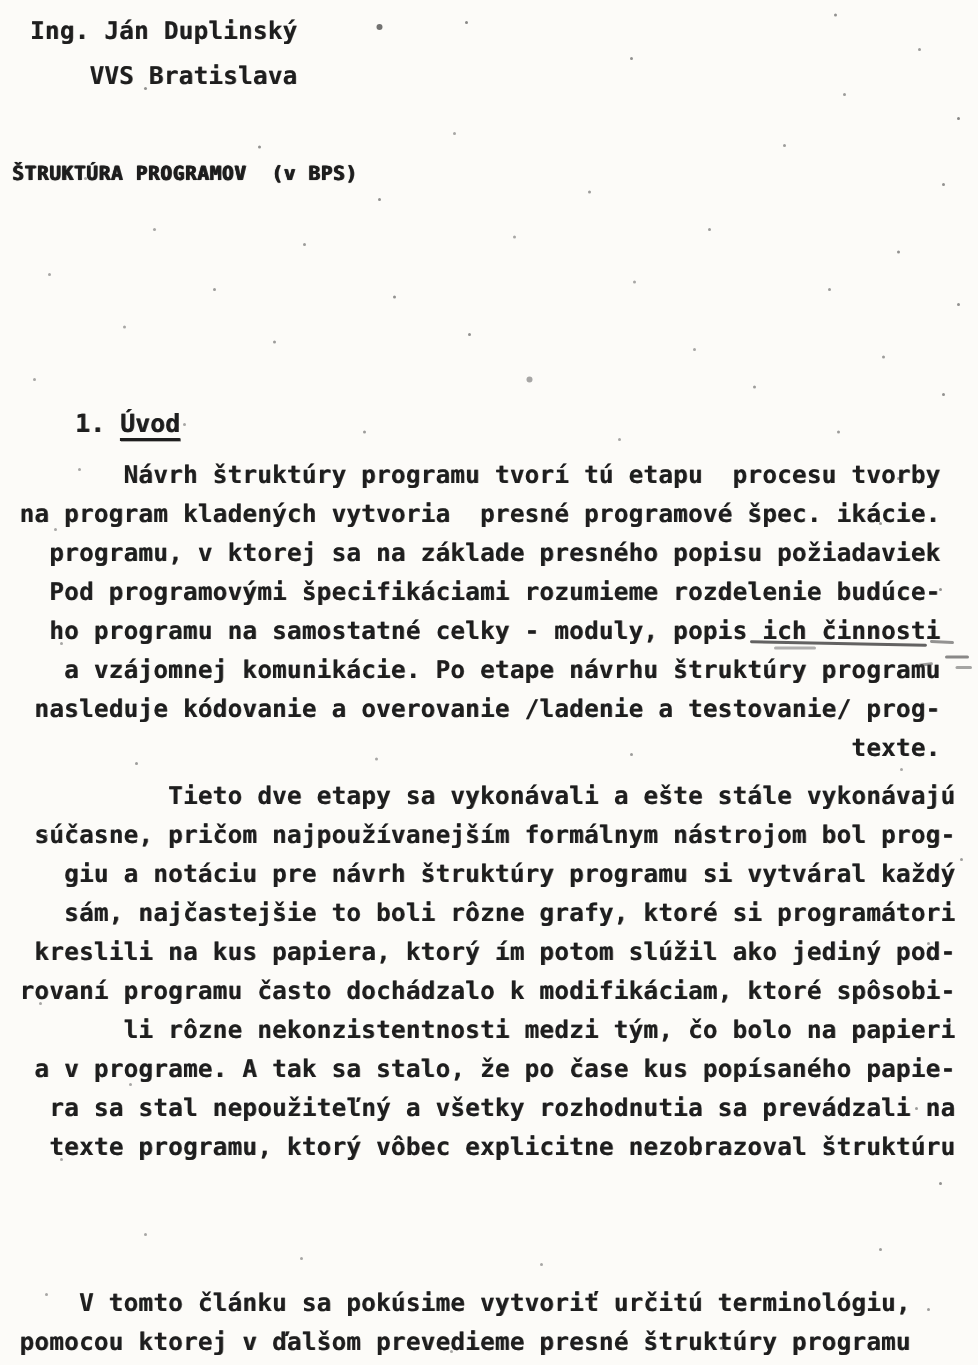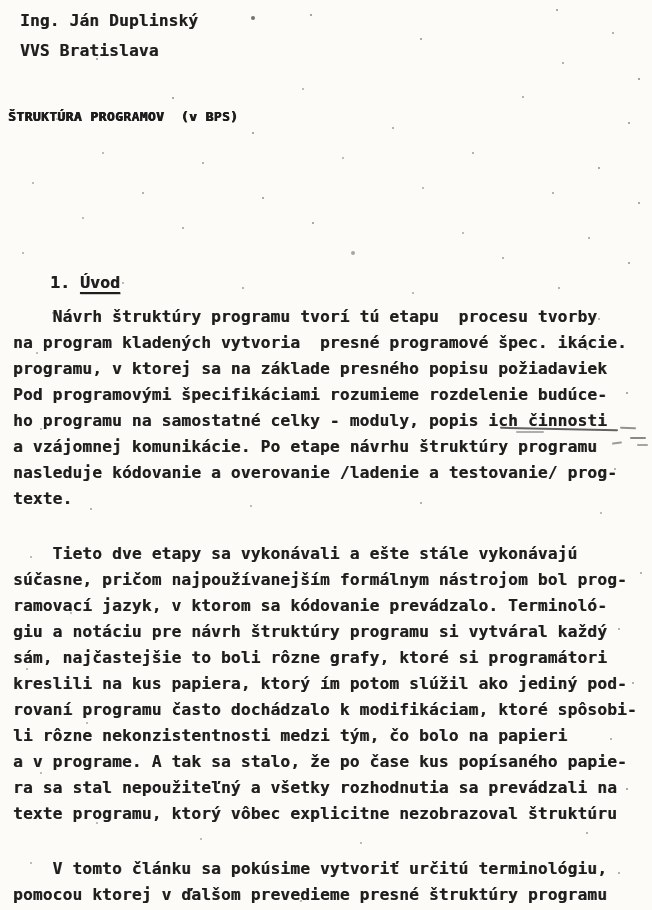--- a/index.html
+++ b/index.html
@@ -21,20 +21,21 @@
     -webkit-font-smoothing: antialiased;
   }
   .abs { position: absolute; }
   .tline, .hline {
     white-space: pre;
     font-size: 16.3px;
     line-height: 26px;
     height: 26px;
     letter-spacing: 0.1px;
     text-shadow: 0.4px 0.3px 0.4px rgba(20,20,20,0.55);
+    text-align: right;
   }
   .hline { line-height: 30px; height: 30px; }
   #doc-title .tline {
     font-size: 13px;
     text-shadow: 0.7px 0.3px 0.4px rgba(10,10,10,0.8), 0 0 0.6px #000;
     letter-spacing: 0.4px;
   }
   #section-heading {
     font-size: 16.6px;
     white-space: pre;
@@ -112,24 +113,23 @@
       <div class="tline">    Návrh štruktúry programu tvorí tú etapu  procesu tvorby</div>
       <div class="tline">na program kladených vytvoria  presné programové špec. ikácie.</div>
       <div class="tline">programu, v ktorej sa na základe presného popisu požiadaviek</div>
       <div class="tline">Pod programovými špecifikáciami rozumieme rozdelenie budúce-</div>
       <div class="tline">ho programu na samostatné celky - moduly, popis ich činnosti</div>
       <div class="tline">a vzájomnej komunikácie. Po etape návrhu štruktúry programu</div>
       <div class="tline">nasleduje kódovanie a overovanie /ladenie a testovanie/ prog-</div>
       <div class="tline">texte.</div>
     </div>
 
-  <div class="abs para" style="top:541px;">
+  <div class="abs para" style="top:518px;">
       <div class="tline">    Tieto dve etapy sa vykonávali a ešte stále vykonávajú</div>
       <div class="tline">súčasne, pričom najpoužívanejším formálnym nástrojom bol prog-</div>
-      <div class="tline">ramovací jazyk, v ktorom sa kódovanie prevádzalo. Terminoló-</div>
       <div class="tline">giu a notáciu pre návrh štruktúry programu si vytváral každý</div>
       <div class="tline">sám, najčastejšie to boli rôzne grafy, ktoré si programátori</div>
       <div class="tline">kreslili na kus papiera, ktorý ím potom slúžil ako jediný pod-</div>
       <div class="tline">rovaní programu často dochádzalo k modifikáciam, ktoré spôsobi-</div>
       <div class="tline">li rôzne nekonzistentnosti medzi tým, čo bolo na papieri</div>
       <div class="tline">a v programe. A tak sa stalo, že po čase kus popísaného papie-</div>
       <div class="tline">ra sa stal nepoužiteľný a všetky rozhodnutia sa prevádzali na</div>
       <div class="tline">texte programu, ktorý vôbec explicitne nezobrazoval štruktúru</div>
     </div>
 

